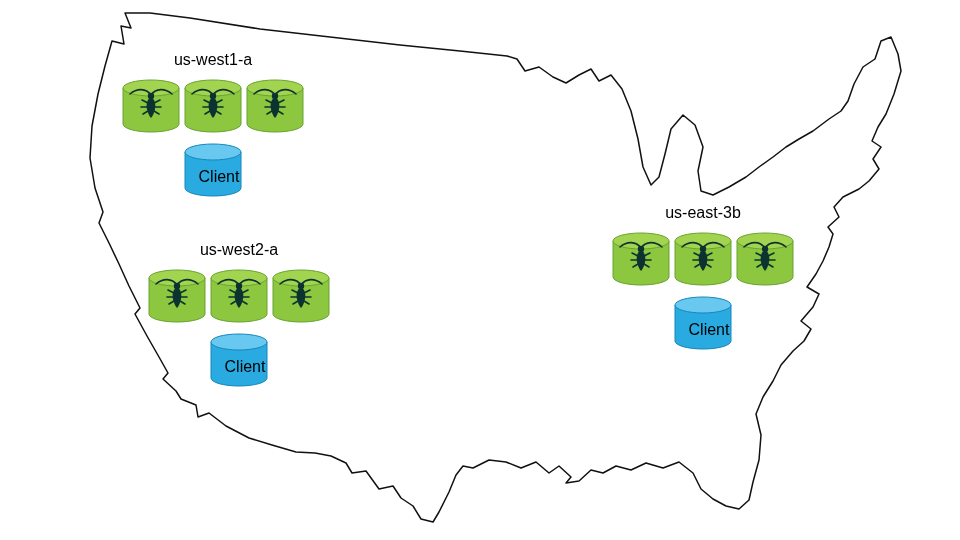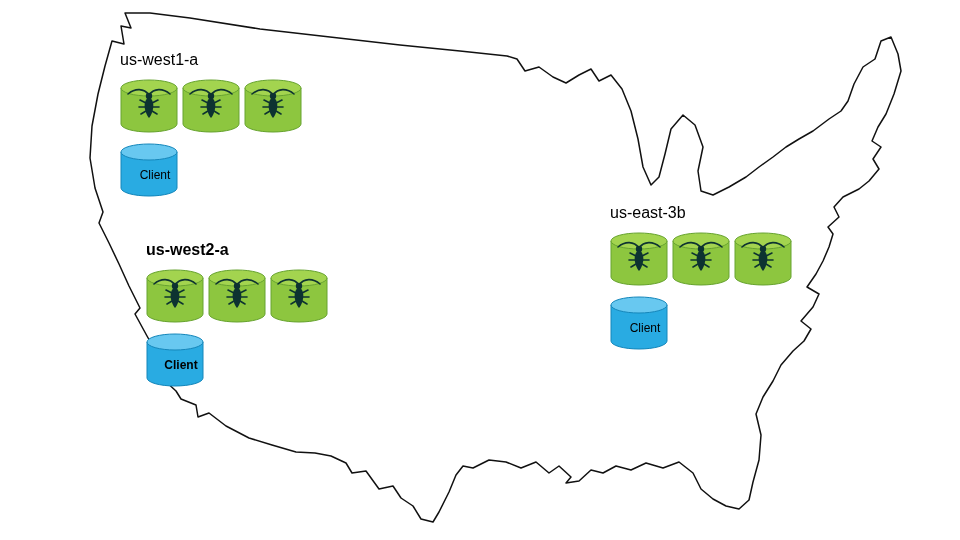--- a/index.html
+++ b/index.html
@@ -26,21 +26,21 @@
     fill: none;
     stroke: var(--map-outline, #111);
     stroke-width: 1.5;
     stroke-linejoin: round;
     stroke-linecap: round;
   }
   .region {
     position: absolute;
     display: flex;
     flex-direction: column;
-    align-items: flex-start;
+    align-items: center;
     width: 186px;
   }
   .region-label {
     font-size: 16px;
     line-height: 19px;
     color: var(--label-color, #000);
     margin-bottom: 10px;
     white-space: nowrap;
   }
   .node-row {
@@ -57,21 +57,21 @@
     width: 58px;
     height: 54px;
     margin-top: 10px;
   }
   .client-label {
     position: absolute;
     left: 12px;
     right: 0;
     top: 25px;
     text-align: center;
-    font-size: 12px;
+    font-size: 16px;
     color: var(--label-color, #000);
   }
   
   .node-body   { fill: var(--node-fill);   stroke: var(--node-stroke);   stroke-width: 1; }
   .node-top    { fill: var(--node-top);    stroke: var(--node-stroke);   stroke-width: 1; }
   .client-body { fill: var(--client-fill); stroke: var(--client-stroke); stroke-width: 1; }
   .client-top  { fill: var(--client-top);  stroke: var(--client-stroke); stroke-width: 1; }
   .bug-line { stroke: var(--bug); stroke-width: 1.6; fill: none; stroke-linecap: round; }
   .bug-fill { fill: var(--bug); stroke: none; }
   .defs-holder { position: absolute; width: 0; height: 0; }
@@ -132,21 +132,21 @@
         </svg>
     </div>
     <div class="client-wrap">
       <svg class="cyl">
           <use href="#client-cyl"></use>
         </svg>
       <span class="client-label">Client</span>
     </div>
   </div>
 
-  <div class="region" style="left:146px; top:240px;font-weight:bold;">
+  <div class="region" style="left:146px; top:240px;">
     <div class="region-label">us-west2-a</div>
     <div class="node-row">
       <svg class="cyl">
           <use href="#node-cyl"></use>
         </svg>
       <svg class="cyl">
           <use href="#node-cyl"></use>
         </svg>
       <svg class="cyl">
           <use href="#node-cyl"></use>

